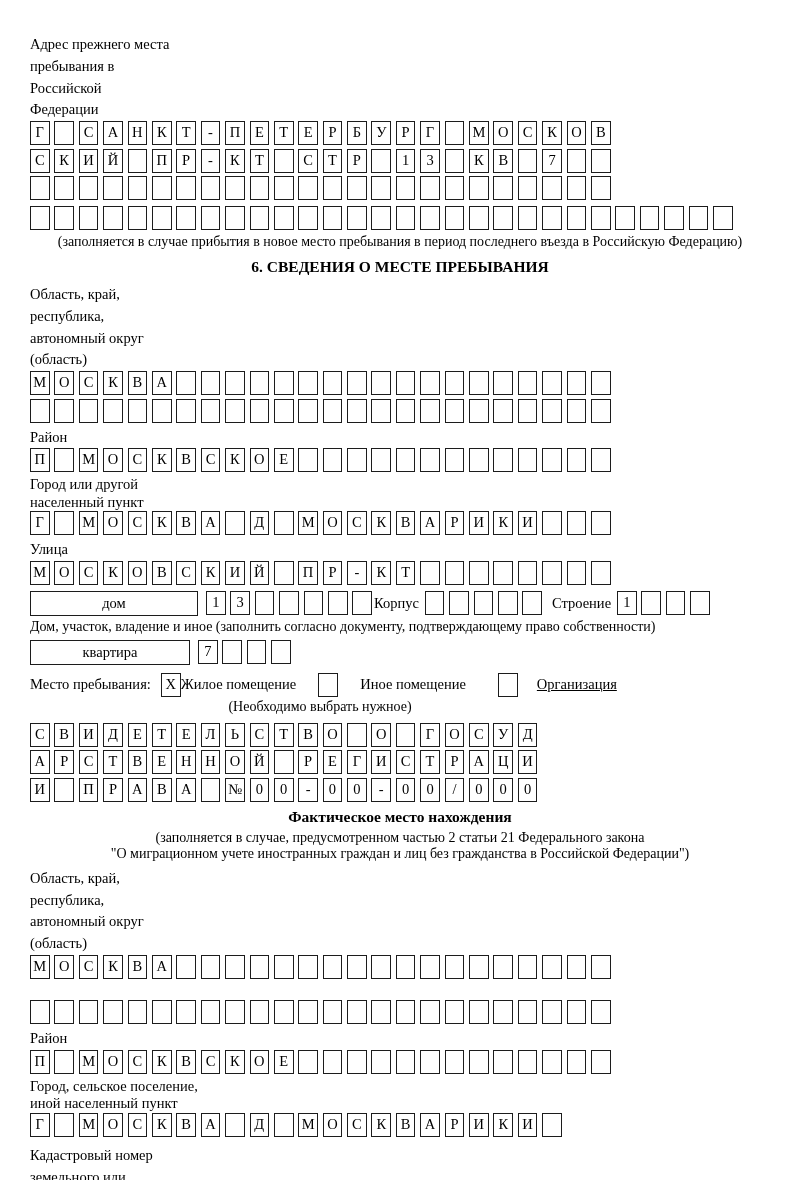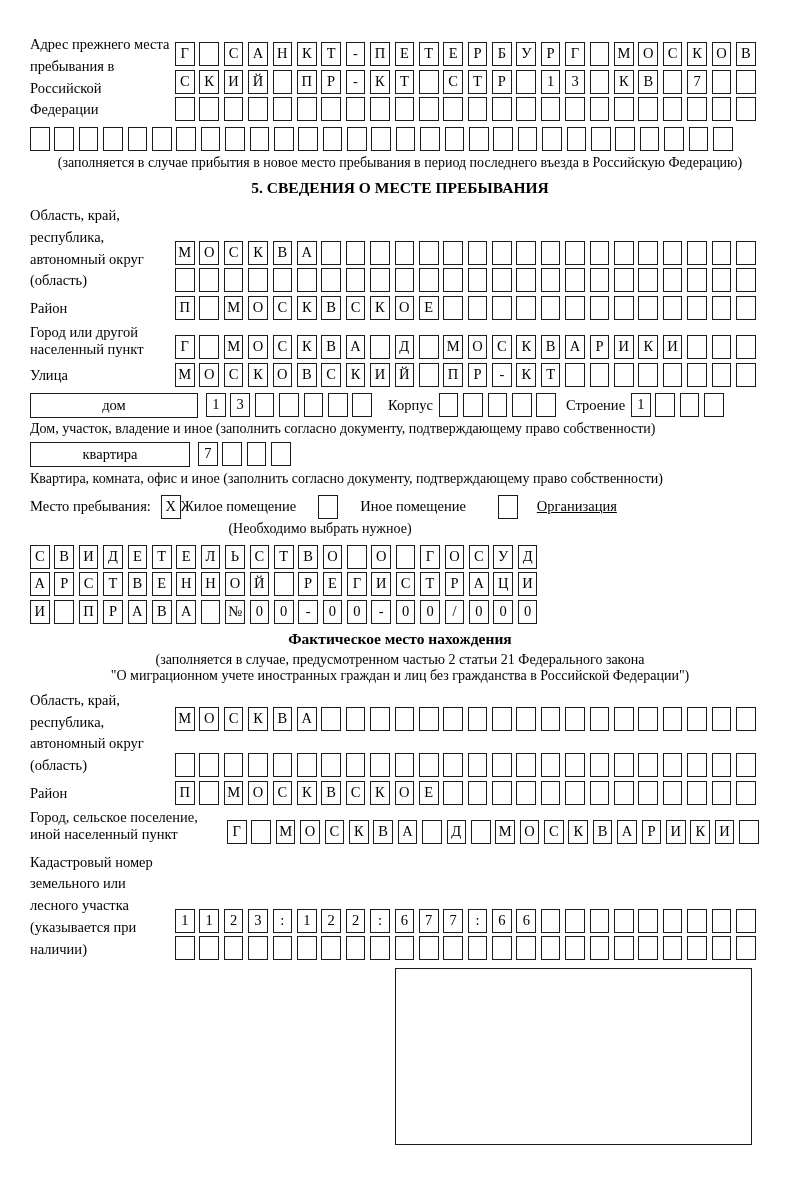--- a/index.html
+++ b/index.html
@@ -1,21 +1,21 @@
 <!DOCTYPE html>
 <html><head>
 <meta charset="utf-8">
 <style>
   html,body{margin:0;padding:0;background:#fff;color:#000;}
   body{width:800px;height:1180px;font-family:"Liberation Serif", serif;overflow:hidden;}
   .page{padding:14px 30px 0 30px;box-sizing:border-box;width:800px;}
 
   .top-note{text-align:right;font-size:14.5px;padding-right:28px;}
 
-  .field{display:flex;align-items:flex-end;}
+  .field{display:flex;align-items:flex-start;flex-direction:column;}
   .label{width:145px;flex:none;font-size:14.5px;line-height:1.5;padding-right:4px;box-sizing:border-box;}
   .label.tight{line-height:1.2;}
   .rows{display:flex;flex-direction:column;gap:3.5px;}
 
   .cells{display:flex;gap:4.8px;}
   .cell{box-sizing:border-box;flex:none;width:19.6px;height:24px;border:1.6px solid #1c1c1c;
         font-size:14.5px;line-height:21px;text-align:center;background:#fff;}
 
   .gap-top{margin-top:18px;}
 
@@ -155,21 +155,21 @@
       <span class="cell"></span>
       <span class="cell"></span>
       <span class="cell"></span>
       <span class="cell"></span>
       <span class="cell"></span>
       <span class="cell"></span>
       <span class="cell"></span>
     </div>
   <div class="caption center mt4">(заполняется в случае прибытия в новое место пребывания в период последнего въезда в Российскую Федерацию)</div>
 
-  <div class="sec-title mt8">5. СВЕДЕНИЯ О МЕСТЕ ПРЕБЫВАНИЯ</div>
+  <div class="sec-title mt8">6. СВЕДЕНИЯ О МЕСТЕ ПРЕБЫВАНИЯ</div>
 
   <div class="field mt8">
     <div class="label">Область, край, республика, автономный округ (область)</div>
     <div class="rows">
       <div class="cells">
           <span class="cell">М</span>
           <span class="cell">О</span>
           <span class="cell">С</span>
           <span class="cell">К</span>
           <span class="cell">В</span>
@@ -316,21 +316,21 @@
     <div class="named-box box-dom">дом</div>
     <div class="cells" style="margin-left:8px;">
         <span class="cell">1</span>
         <span class="cell">3</span>
         <span class="cell"></span>
         <span class="cell"></span>
         <span class="cell"></span>
         <span class="cell"></span>
         <span class="cell"></span>
       </div>
-    <div class="mini-label" style="margin-left:16px;">Корпус</div>
+    <div class="mini-label" style="margin-left:2px;">Корпус</div>
     <div class="cells" style="margin-left:6px;">
         <span class="cell"></span>
         <span class="cell"></span>
         <span class="cell"></span>
         <span class="cell"></span>
         <span class="cell"></span>
       </div>
     <div class="mini-label" style="margin-left:10px;">Строение</div>
     <div class="cells" style="margin-left:6px;">
         <span class="cell">1</span>
@@ -343,21 +343,20 @@
 
   <div class="inline-row mt5">
     <div class="named-box box-kvartira">квартира</div>
     <div class="cells" style="margin-left:8px;">
         <span class="cell">7</span>
         <span class="cell"></span>
         <span class="cell"></span>
         <span class="cell"></span>
       </div>
   </div>
-  <div class="caption mt4">Квартира, комната, офис и иное (заполнить согласно документу, подтверждающему право собственности)</div>
 
   <div class="stay-row mt8">
     <span>Место пребывания:</span>
     <span class="checkbox" style="margin-left:10px;">X</span>
     <span style="">Жилое помещение</span>
     <span class="checkbox" style="margin-left:22px;"></span>
     <span style="margin-left:22px;">Иное помещение</span>
     <span class="checkbox" style="margin-left:32px;"></span>
     <span style="margin-left:19px;text-decoration:underline;">Организация</span>
   </div>

